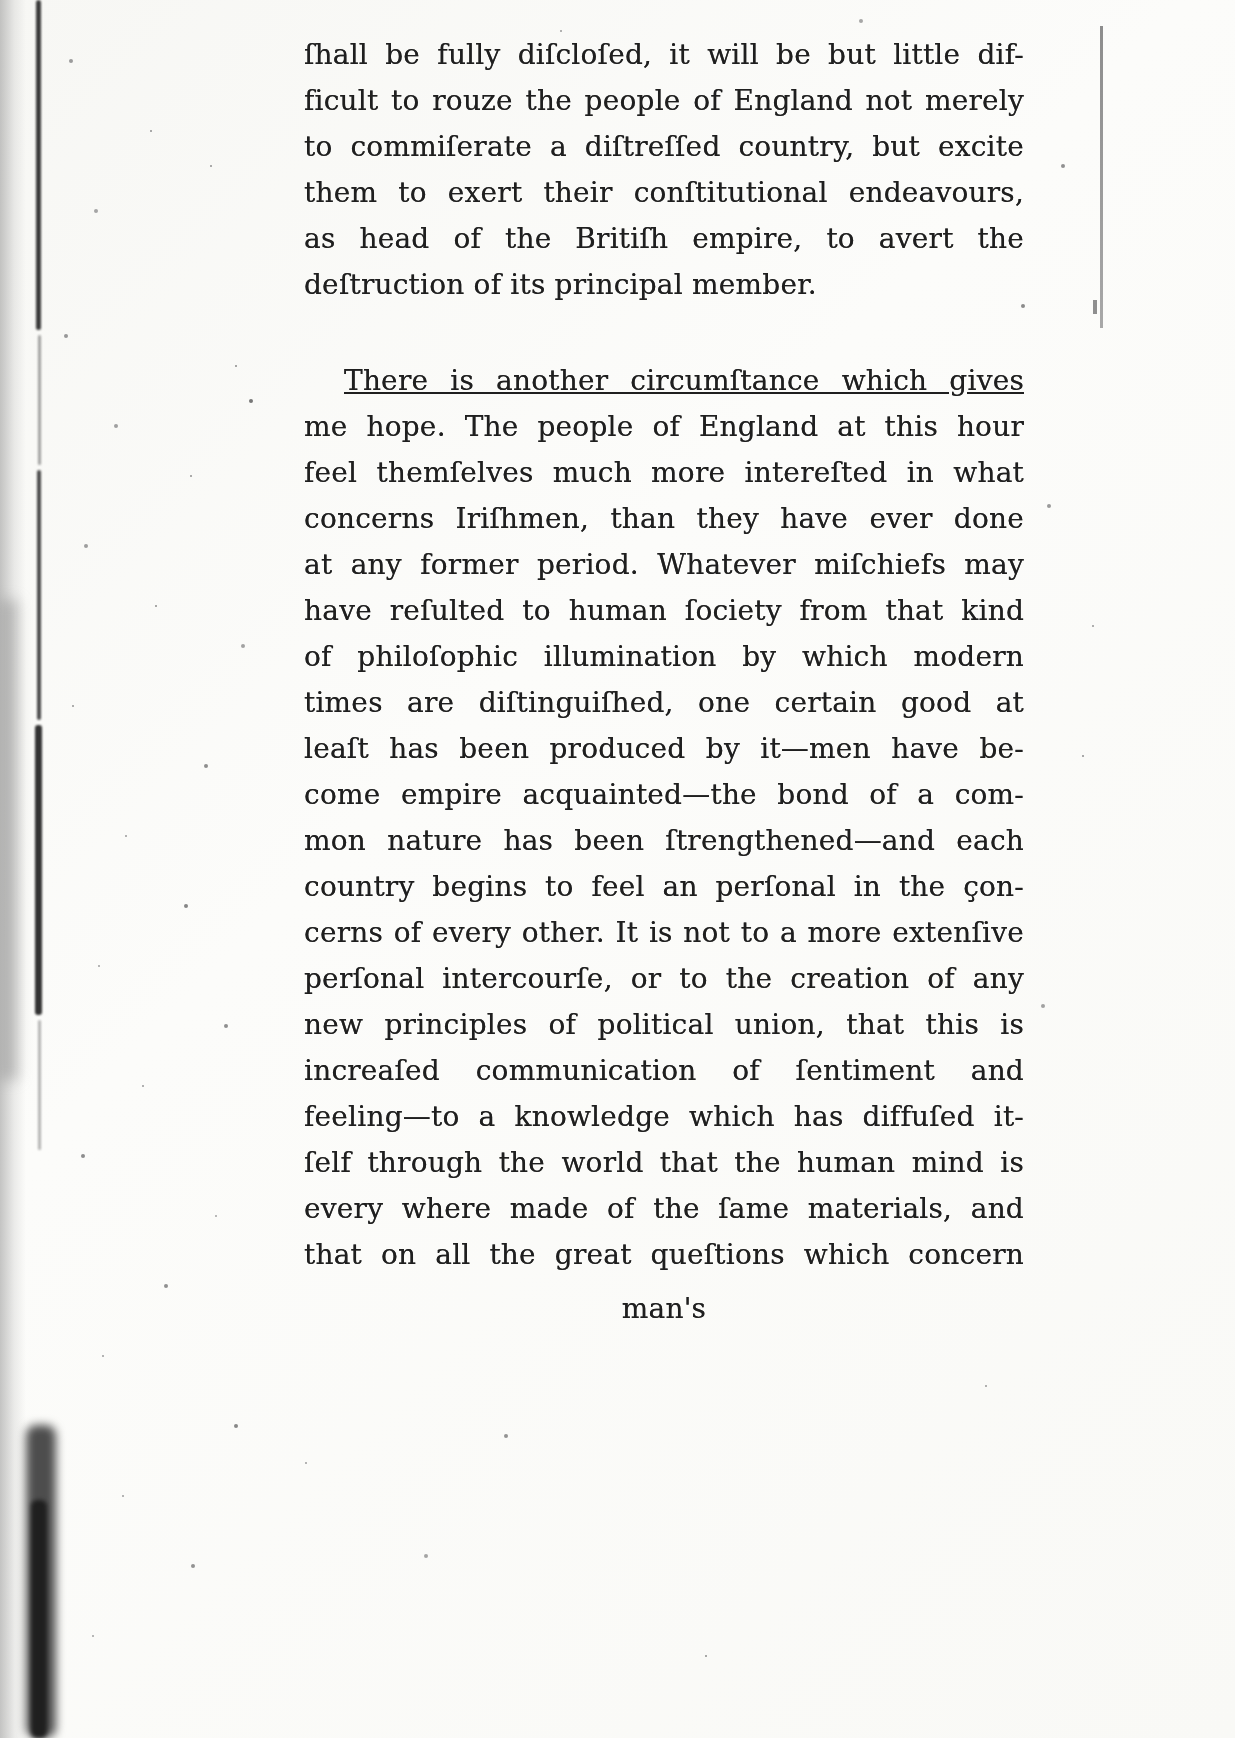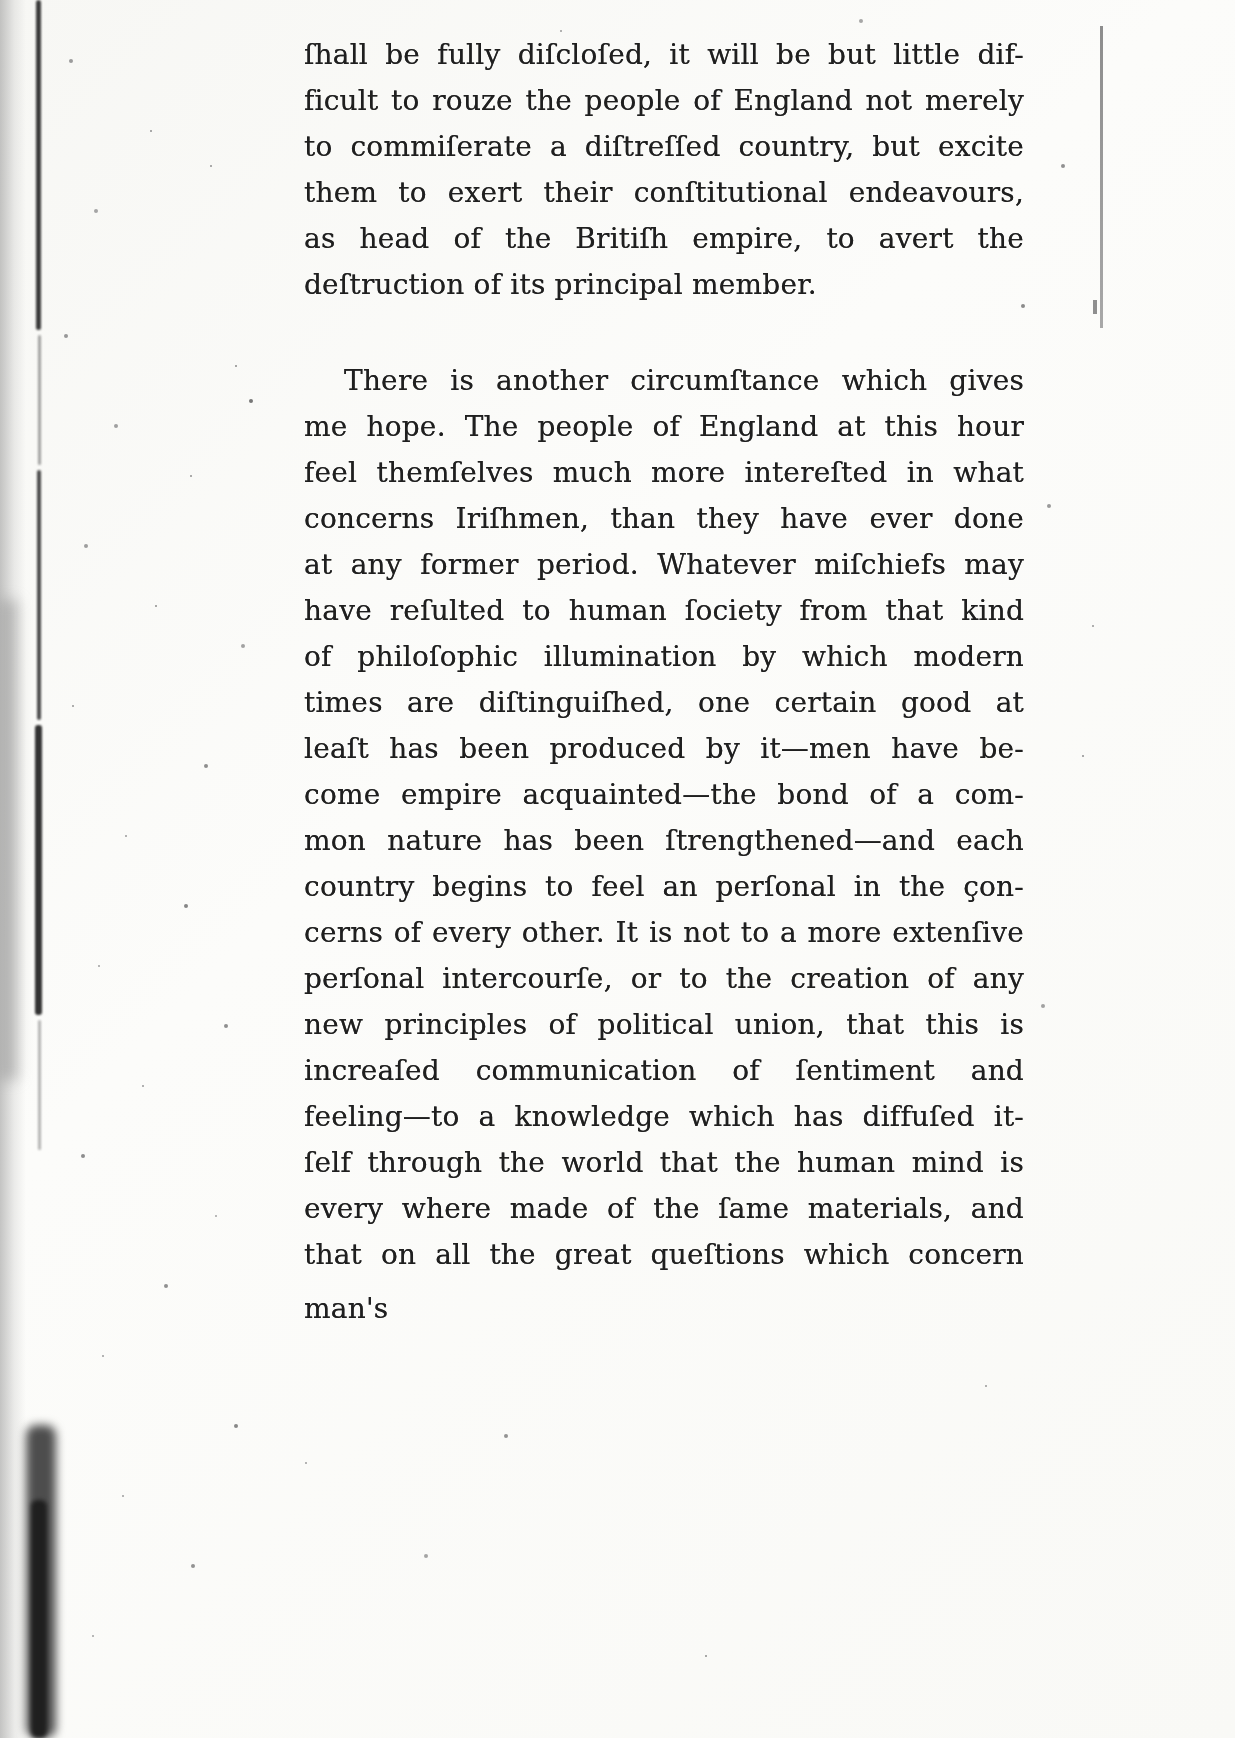--- a/index.html
+++ b/index.html
@@ -74,25 +74,25 @@
     text-shadow: 0 0 0.6px rgba(25,25,25,0.75);
     margin-left: 32px;
   }
   .line {
     height: 46px;
     overflow: hidden;
     text-align: justify;
     text-align-last: justify;
   }
   .line.no-just { text-align-last: left; }
-  .line.indent { text-indent: 40px; }
+  .line.indent { text-indent: 40px; text-decoration: underline; }
   .para2 { margin-top: 50px; }
   .catchword {
     margin-top: 8px;
-    text-align: left;
+    text-align: center;
     height: 46px;
   }
 </style>
 </head>
 <body>
 
 <div class="page">
 
   <div class="edge-left-gray"></div>
   <div class="edge-left-patch"></div>

